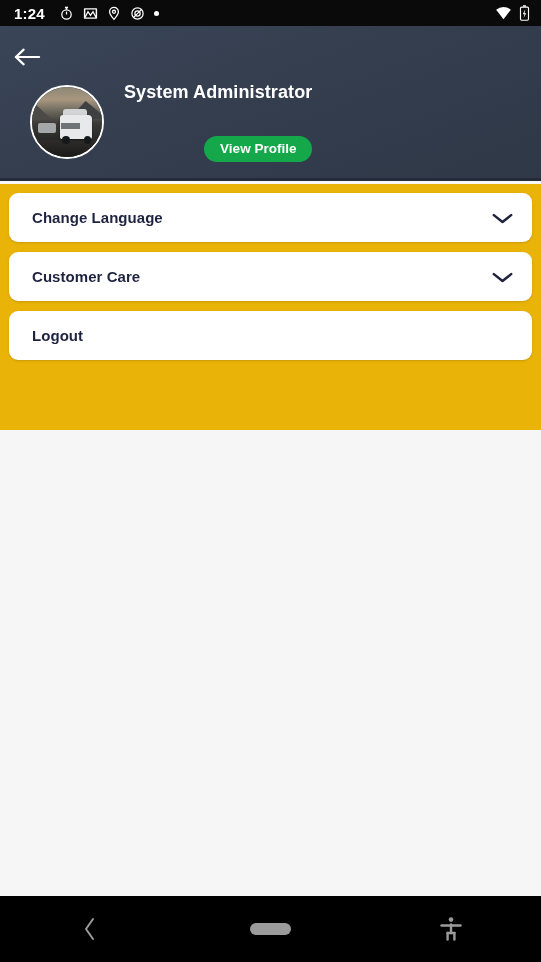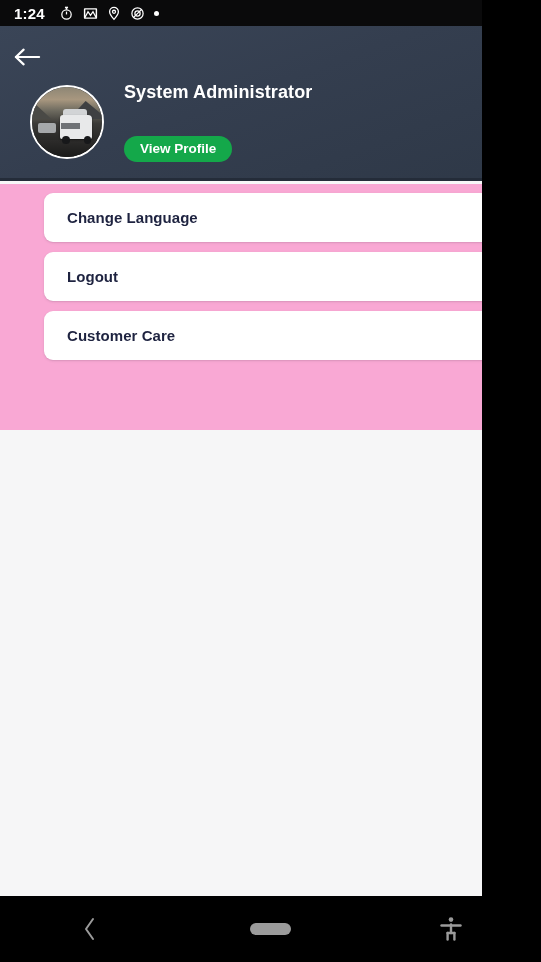--- a/index.html
+++ b/index.html
@@ -7,21 +7,21 @@
   html, body {
     width: 541px;
     height: 962px;
     overflow: hidden;
     background: #000000;
     font-family: "Liberation Sans", sans-serif;
   }
 
   #screen {
     position: relative;
-    width: 482px;
+    width: 541px;
     height: 962px;
     background: #F7F7F8;
     overflow: hidden;
   }
 
   
   .status-bar {
     position: absolute;
     top: 0; left: 0;
     width: 541px;
@@ -171,21 +171,21 @@
     position: absolute;
     left: 0; right: 0; bottom: 0;
     height: 24%;
     background: linear-gradient(to bottom, #2d2c2b, #1a1a19);
   }
 
   .profile-text {
     margin-left: 20px;
     display: flex;
     flex-direction: column;
-    align-items: flex-start;
+    align-items: flex-end;
     gap: 21px;
   }
   .profile-name {
     color: #FFFFFF;
     font-size: 18px;
     font-weight: bold;
     letter-spacing: 0.1px;
     line-height: 1.2;
     white-space: nowrap;
   }
@@ -211,23 +211,22 @@
     width: 541px;
     bottom: 66px;
     background: #F6F6F7;
     padding: 9px 0 0 0;
     overflow: hidden;
   }
   .content-upper {
     position: absolute;
     top: 0; left: 0; right: 0;
     height: 246px;
-    background: #f9a8d4;
+    background: #eab308;
     padding-top: 9px;
-    padding-left: 35px;
   }
 
   .settings-card {
     position: relative;
     margin: 0 9px 10px 9px;
     background: #FFFFFF;
     border-radius: 9px;
     min-height: 48px;
     display: flex;
     align-items: center;
@@ -371,32 +370,32 @@
       <div class="settings-card card-tall">
         <span class="card-label">Change Language</span>
         <span class="chevron-down">
           <svg width="25" height="16" viewBox="0 0 26 16" fill="none" stroke="#1E2340" stroke-width="2.6" stroke-linecap="round" stroke-linejoin="round">
             <polyline points="4,5 13,12.2 22,5"></polyline>
           </svg>
         </span>
       </div>
 
       <div class="settings-card card-tall">
-        <span class="card-label">Logout</span>
-      </div>
-
-      <div class="settings-card card-tall">
         <span class="card-label">Customer Care</span>
         <span class="chevron-down">
           <svg width="25" height="16" viewBox="0 0 26 16" fill="none" stroke="#1E2340" stroke-width="2.6" stroke-linecap="round" stroke-linejoin="round">
             <polyline points="4,5 13,12.2 22,5"></polyline>
           </svg>
         </span>
       </div>
 
+      <div class="settings-card card-tall">
+        <span class="card-label">Logout</span>
+      </div>
+
     </div>
   </div>
 
   <div class="nav-bar">
 
     <div class="nav-slot">
       <span>
         <svg width="16" height="26" viewBox="0 0 16 26" fill="none" stroke="#9B9B9B" stroke-width="2" stroke-linecap="round" stroke-linejoin="round">
           <polyline points="11,3 4,13 11,23"></polyline>
         </svg>

